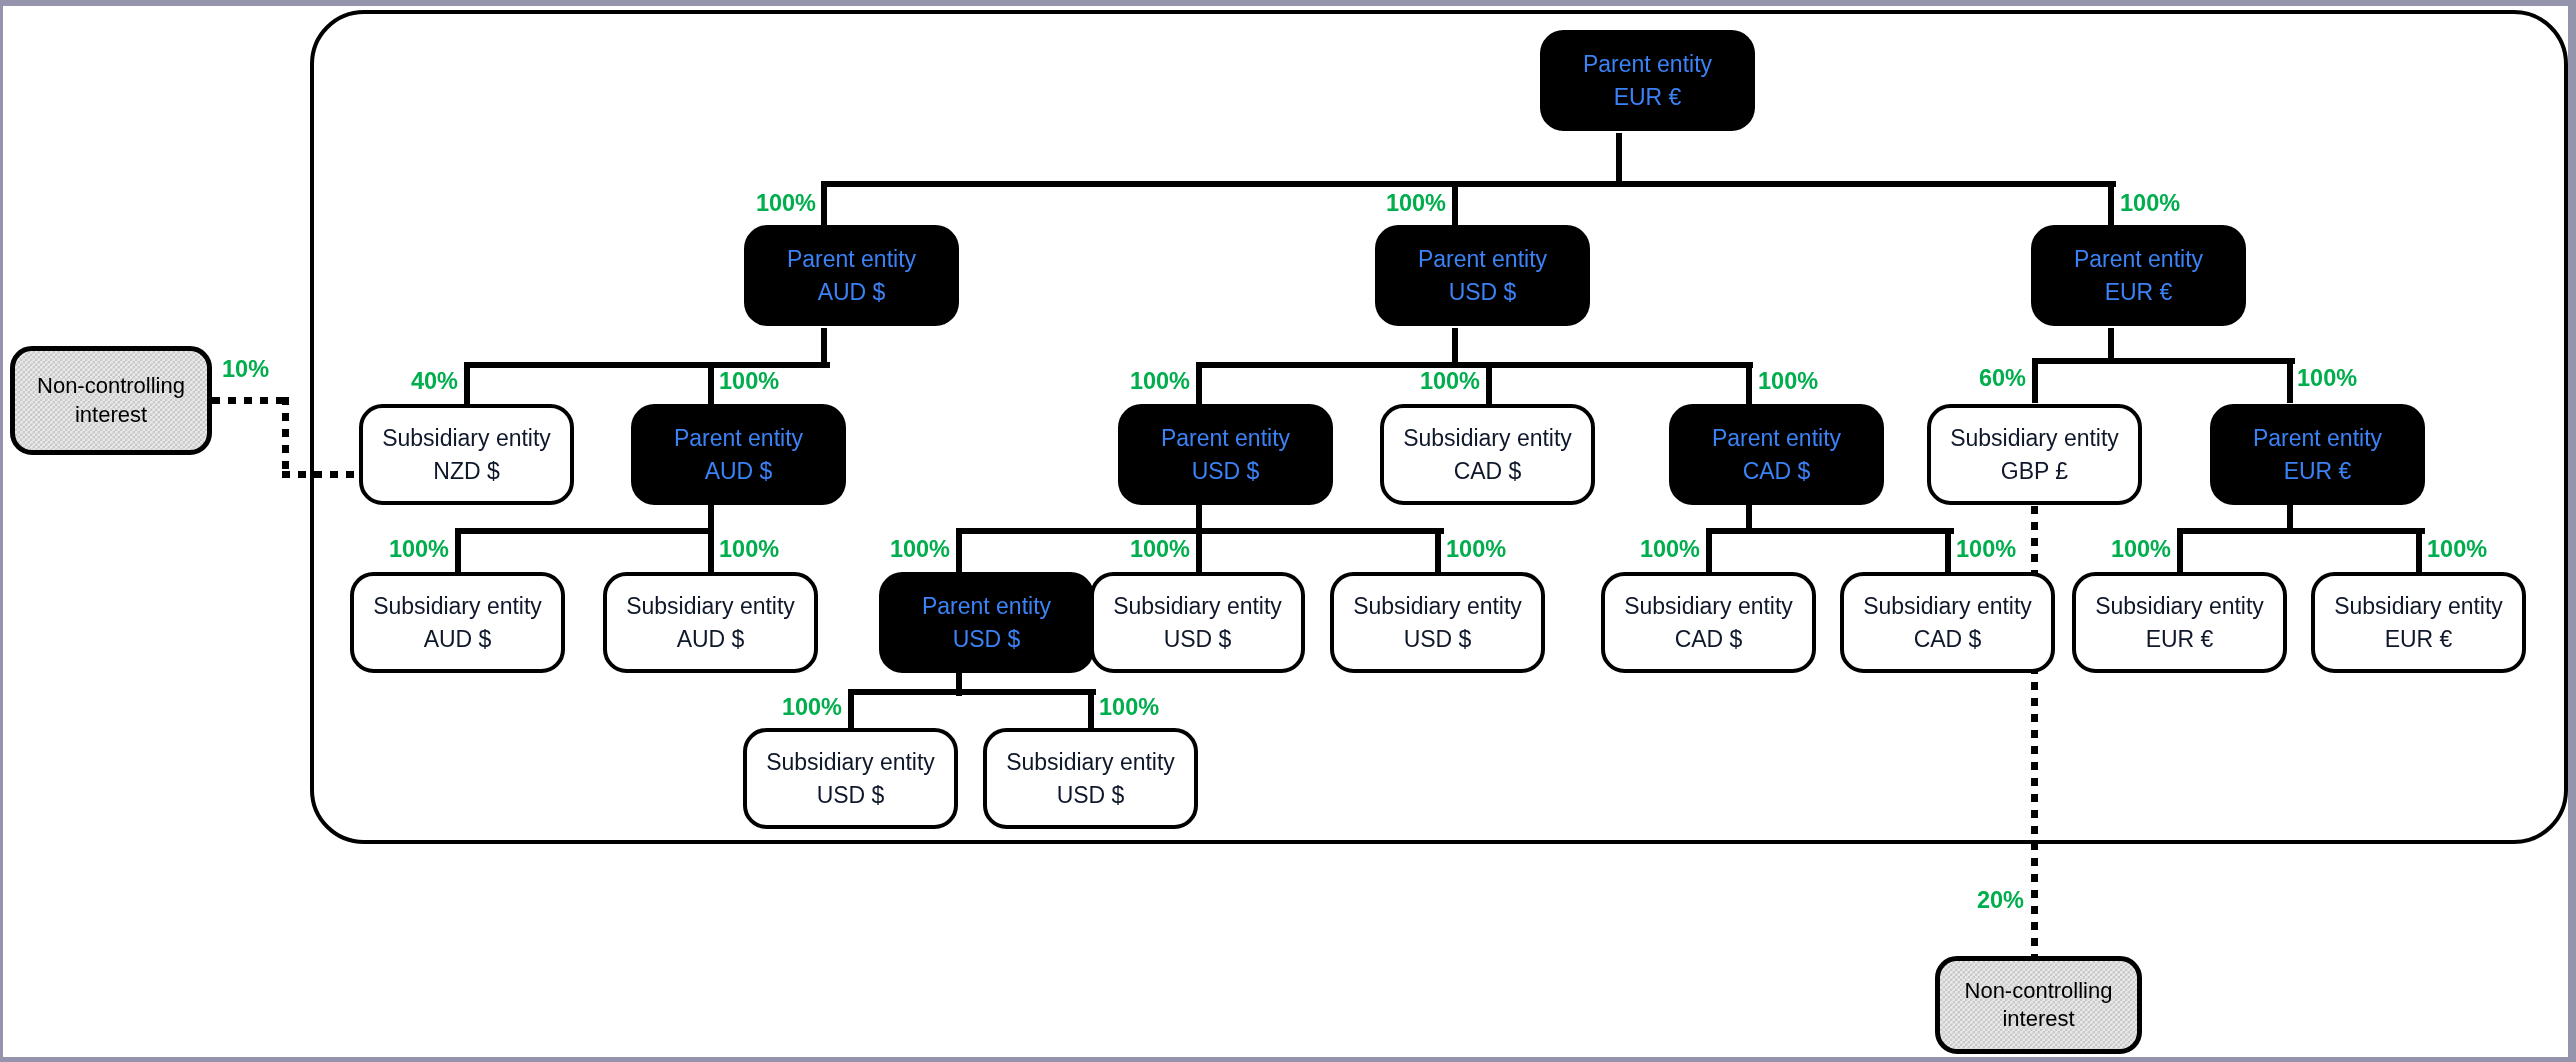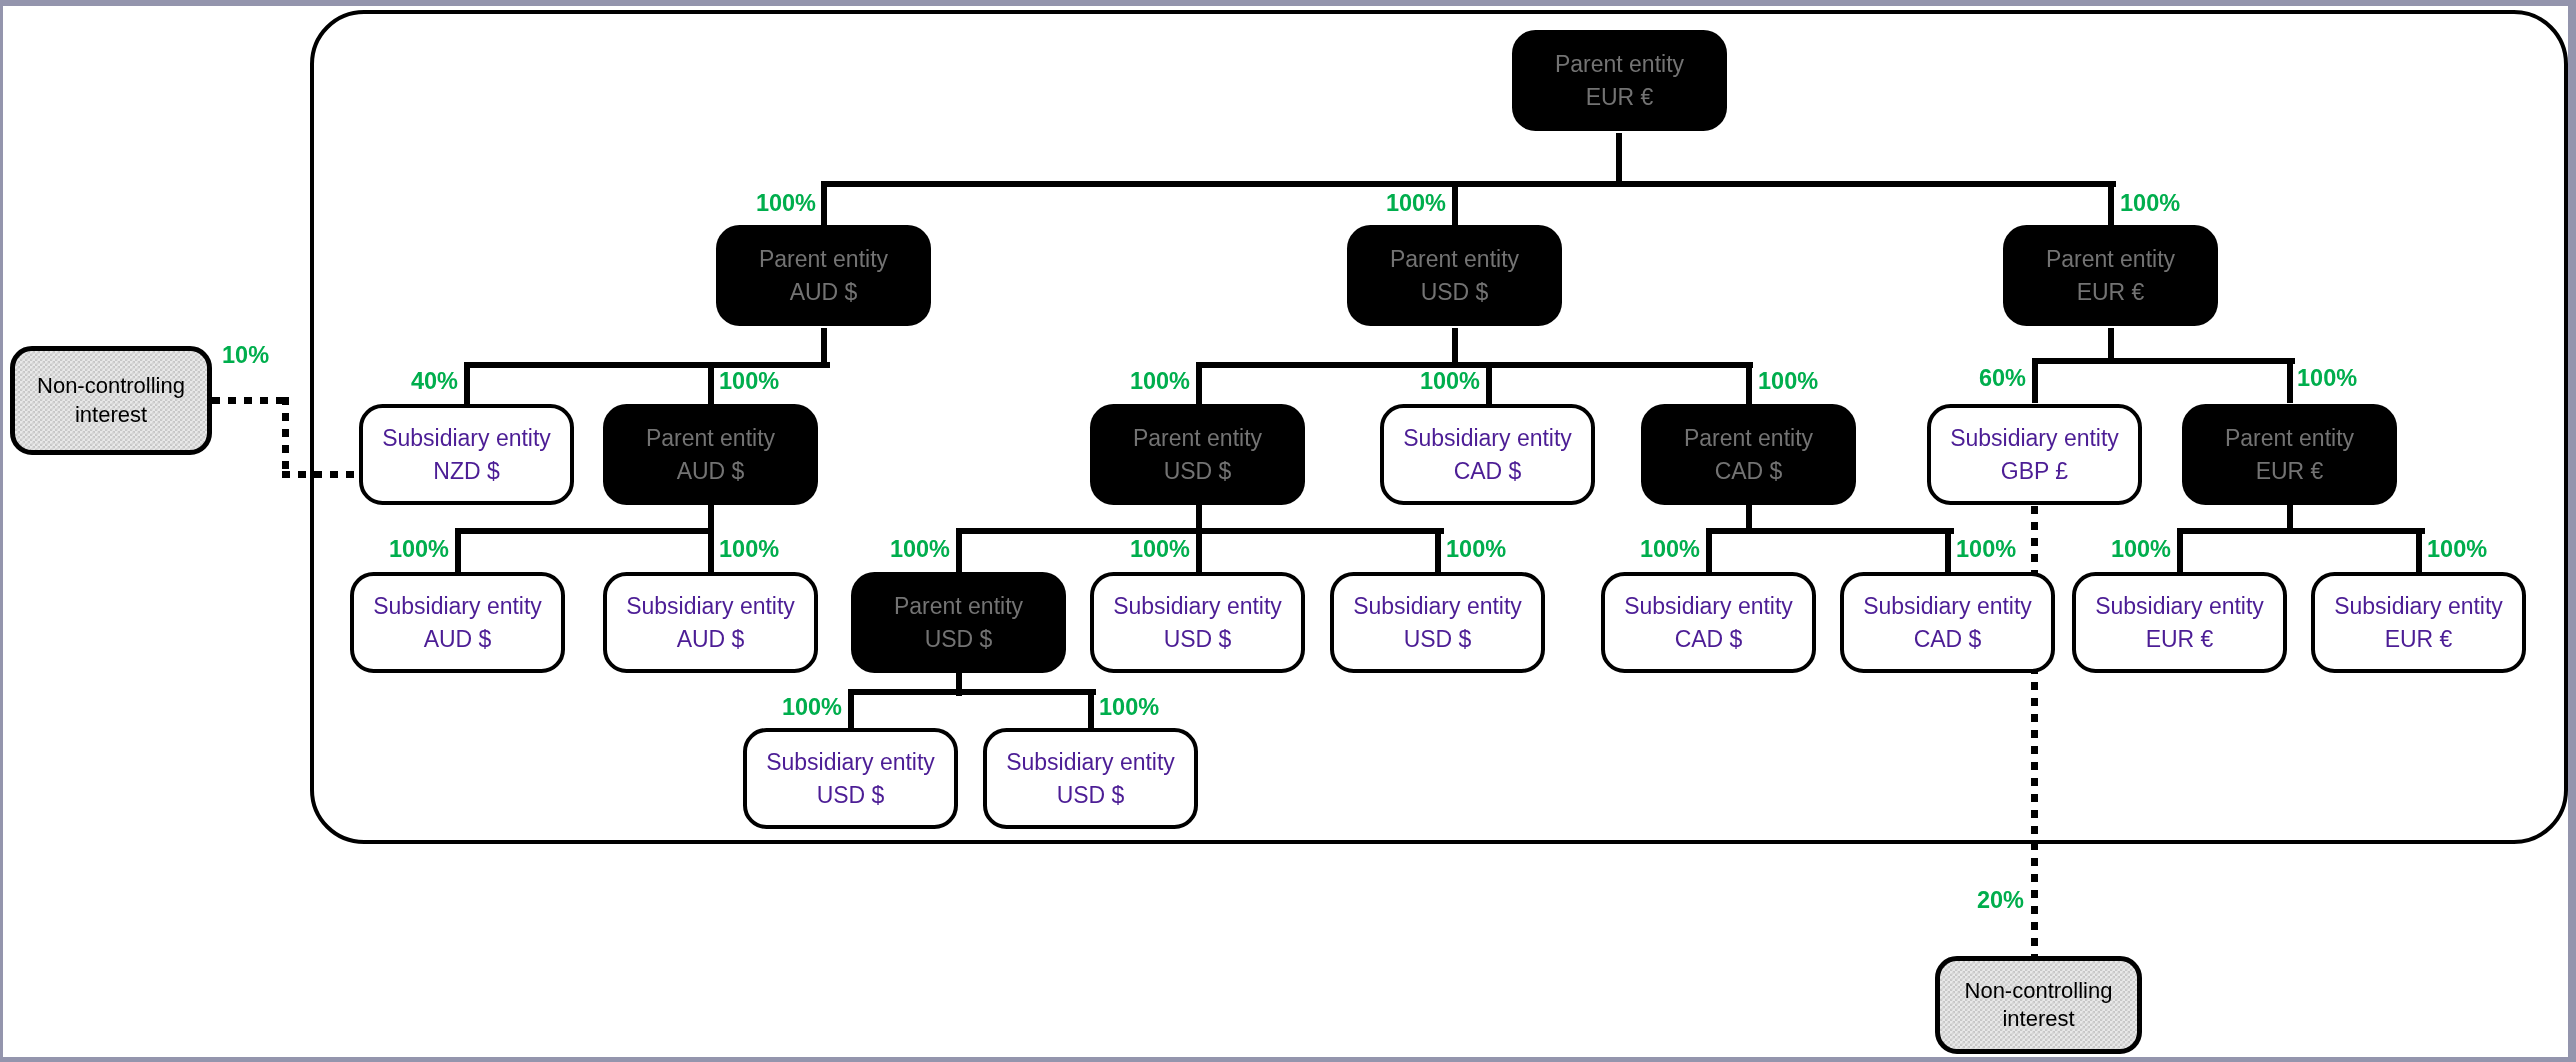--- a/index.html
+++ b/index.html
@@ -19,22 +19,22 @@
   }
   .group-border{
     position:absolute;left:310px;top:10px;width:2258px;height:834px;
     border:4.2px solid #000;border-radius:54px;box-sizing:border-box;background:transparent;
   }
   .node{
     position:absolute;width:215px;height:101px;border-radius:23.5px;box-sizing:border-box;
     display:flex;flex-direction:column;align-items:center;justify-content:center;
     gap:10px;font-size:23px;line-height:1;text-align:center;z-index:3;
   }
-  .node.black{background:#000;color:#737373;}
-  .node.white{background:#fff;border:4.2px solid #000;color:#4c1d95;}
+  .node.black{background:#000;color:#3b82f6;margin-left:28px;}
+  .node.white{background:#fff;border:4.2px solid #000;color:#0f172a;}
   .node.nci{
     border:5px solid #000;border-radius:22px;color:#000;font-size:22px;gap:6.7px;
     background:
       linear-gradient(45deg,#c7c7c7 25%,transparent 25%,transparent 75%,#c7c7c7 75%),
       linear-gradient(45deg,#c7c7c7 25%,#e9e9e9 25%,#e9e9e9 75%,#c7c7c7 75%);
     background-size:5px 5px;background-position:0 0,2.5px 2.5px;
   }
   .ln{position:absolute;background:#000;z-index:1;}
   .pct{
     position:absolute;font-weight:bold;font-size:23.5px;line-height:1;
@@ -225,15 +225,15 @@
 <div class="pct" style="right:1386px;top:538px">100%</div>
 <div class="pct" style="left:1446px;top:538px">100%</div>
 <div class="pct" style="right:876px;top:538px">100%</div>
 <div class="pct" style="left:1956px;top:538px">100%</div>
 <div class="pct" style="right:405px;top:538px">100%</div>
 <div class="pct" style="left:2427px;top:538px">100%</div>
 
 <div class="pct" style="right:1734px;top:696px">100%</div>
 <div class="pct" style="left:1099px;top:696px">100%</div>
 
-<div class="pct" style="left:222px;top:344px">10%</div>
+<div class="pct" style="left:222px;top:358px">10%</div>
 <div class="pct" style="right:552px;top:889px">20%</div>
 
 
 </body></html>

